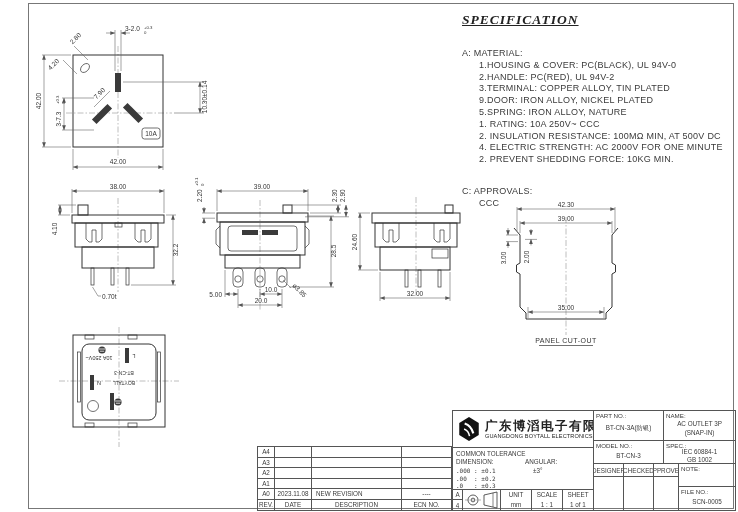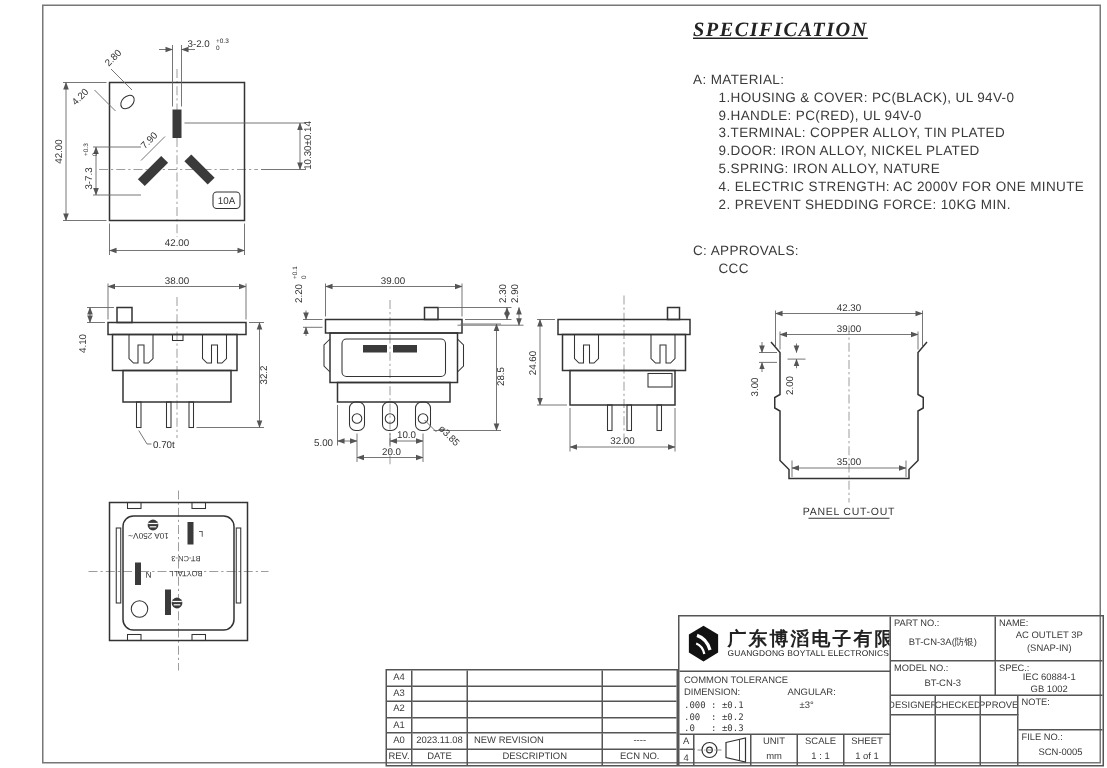--- a/index.html
+++ b/index.html
@@ -344,24 +344,26 @@
       <text x="44" y="60" text-anchor="middle" transform="rotate(180 44 58)">N</text>
       <text x="69" y="49.5" text-anchor="middle" font-size="5" transform="rotate(180 69 47.5)">BT-CN-3</text>
       <text x="69" y="59.5" text-anchor="middle" font-size="5" transform="rotate(180 69 57.5)">BOYTALL</text>
     </g>
   </svg>
 
   <div class="spec">
     <div class="spec-title">SPECIFICATION</div>
     <div class="spec-h">A: MATERIAL:</div>
     <div class="spec-i">1.HOUSING &amp; COVER: PC(BLACK), UL 94V-0</div>
-    <div class="spec-i">9.HANDLE: PC(RED), UL 94V-0</div>
+    <div class="spec-i">2.HANDLE: PC(RED), UL 94V-2</div>
     <div class="spec-i">3.TERMINAL: COPPER ALLOY, TIN PLATED</div>
     <div class="spec-i">9.DOOR: IRON ALLOY, NICKEL PLATED</div>
     <div class="spec-i">5.SPRING: IRON ALLOY, NATURE</div>
+    <div class="spec-i">1. RATING: 10A 250V~ CCC</div>
+    <div class="spec-i">2. INSULATION RESISTANCE: 100MΩ MIN, AT 500V DC</div>
     <div class="spec-i">4. ELECTRIC STRENGTH: AC 2000V FOR ONE MINUTE</div>
     <div class="spec-i">2. PREVENT SHEDDING FORCE: 10KG MIN.</div>
     <div class="spec-h">C: APPROVALS:</div>
     <div class="spec-i">CCC</div>
   </div>
 
   <div class="rev">
     <div>A4</div>
     <div></div>
     <div class="dl"></div>

